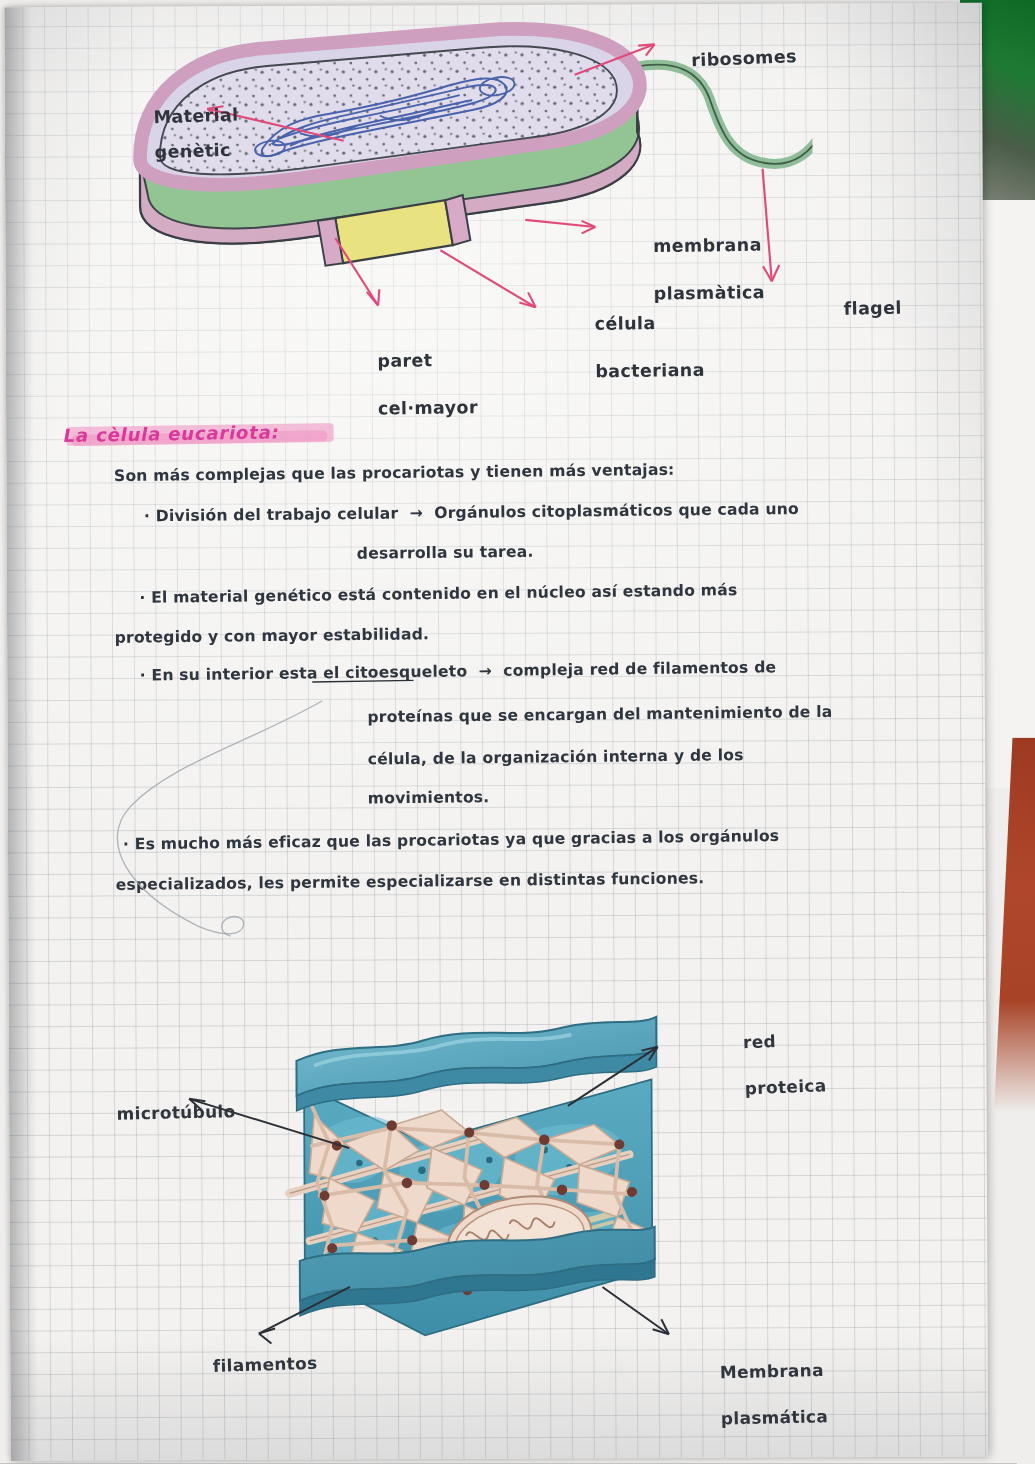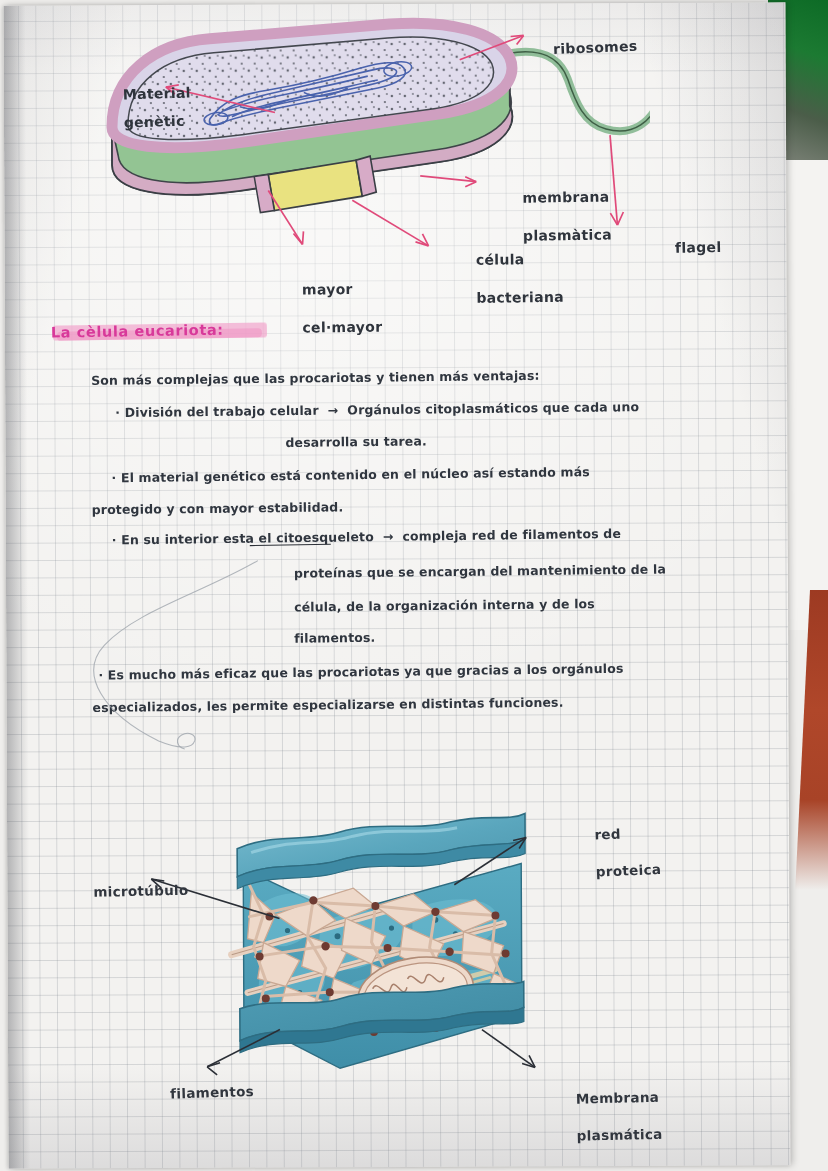--- a/index.html
+++ b/index.html
@@ -62,21 +62,21 @@
     font-family:"DejaVu Sans",sans-serif;
     color:#2a3038;font-weight:600;
     letter-spacing:.3px;line-height:1.0;
     white-space:pre;
   }
   .hw.body{font-size:12.5px;letter-spacing:.15px;color:#30363f;}
   .hw.lbl{font-size:14px;color:#2f343c;}
   .hw.lbl2{font-size:13.5px;color:#31363e;}
 
   
-  .heading-wrap{position:absolute;left:46px;top:316px;}
+  .heading-wrap{position:absolute;left:46px;top:332px;font-style:italic;}
   .hl-bar{
     position:absolute;left:2px;top:3px;width:214px;height:15px;
     background:#f2a7cd;opacity:.72;border-radius:3px;
     transform:rotate(-0.6deg);
     filter:blur(.3px);
   }
   .hl-bar2{
     position:absolute;left:6px;top:9px;width:205px;height:9px;
     background:#ee93c2;opacity:.55;border-radius:4px;transform:rotate(-0.8deg);
   }
@@ -214,42 +214,42 @@
       <div class="hw lbl" style="left:629px;top:224px;transform:rotate(-1deg);">
         <span>flagel</span>
       </div>
 
       <div class="hw lbl" style="left:430px;top:228px;line-height:1.35;transform:rotate(-0.5deg);">
         <span>célula</span><br>
         <span>bacteriana</span>
       </div>
 
       <div class="hw lbl" style="left:256px;top:257px;line-height:1.35;transform:rotate(-0.5deg);">
-        <span>mayor</span><br>
+        <span>paret</span><br>
         <span>cel·mayor</span>
       </div>
 
       <div class="heading-wrap">
         <div class="hl-bar"></div>
         <div class="hl-bar2"></div>
         <span class="heading-txt">La cèlula eucariota:</span>
       </div>
 
       <div class="hw body" style="left:86px;top:368px;transform:rotate(-0.4deg);">Son más complejas que las procariotas y tienen más ventajas:</div>
 
       <div class="hw body" style="left:110px;top:400px;transform:rotate(-0.4deg);">· División del trabajo celular  →  Orgánulos citoplasmáticos que cada uno</div>
       <div class="hw body" style="left:280px;top:432px;transform:rotate(-0.4deg);">desarrolla su tarea.</div>
 
       <div class="hw body" style="left:106px;top:465px;transform:rotate(-0.5deg);">· El material genético está contenido en el núcleo así estando más</div>
       <div class="hw body" style="left:86px;top:498px;transform:rotate(-0.4deg);">protegido y con mayor estabilidad.</div>
 
       <div class="hw body" style="left:106px;top:527px;transform:rotate(-0.5deg);">· En su interior esta el citoesqueleto  →  compleja red de filamentos de</div>
       <div class="hw body" style="left:288px;top:562px;transform:rotate(-0.4deg);">proteínas que se encargan del mantenimiento de la</div>
       <div class="hw body" style="left:288px;top:596px;transform:rotate(-0.4deg);">célula, de la organización interna y de los</div>
-      <div class="hw body" style="left:288px;top:628px;transform:rotate(-0.4deg);">filamentos.</div>
+      <div class="hw body" style="left:288px;top:628px;transform:rotate(-0.4deg);">movimientos.</div>
 
       <div class="hw body" style="left:92px;top:662px;transform:rotate(-0.5deg);">· Es mucho más eficaz que las procariotas ya que gracias a los orgánulos</div>
       <div class="hw body" style="left:86px;top:695px;transform:rotate(-0.4deg);">especializados, les permite especializarse en distintas funciones.</div>
 
       <svg style="position:absolute;left:0;top:0;width:782px;height:1163px;pointer-events:none;">
         <path d="M244,541 L325,540" stroke="#2b2f36" stroke-width="1.1" fill="none"></path>
 
         <path d="M252,556 C196,588 130,606 98,640 C72,668 96,708 152,736 C176,746 186,742 188,736" stroke="#9aa0a8" stroke-width="1.1" fill="none" opacity=".75"></path>
         <path d="M188,736 C190,730 182,726 175,730 C168,734 170,742 178,744" stroke="#9aa0a8" stroke-width="1.1" fill="none" opacity=".75"></path>
       </svg>

